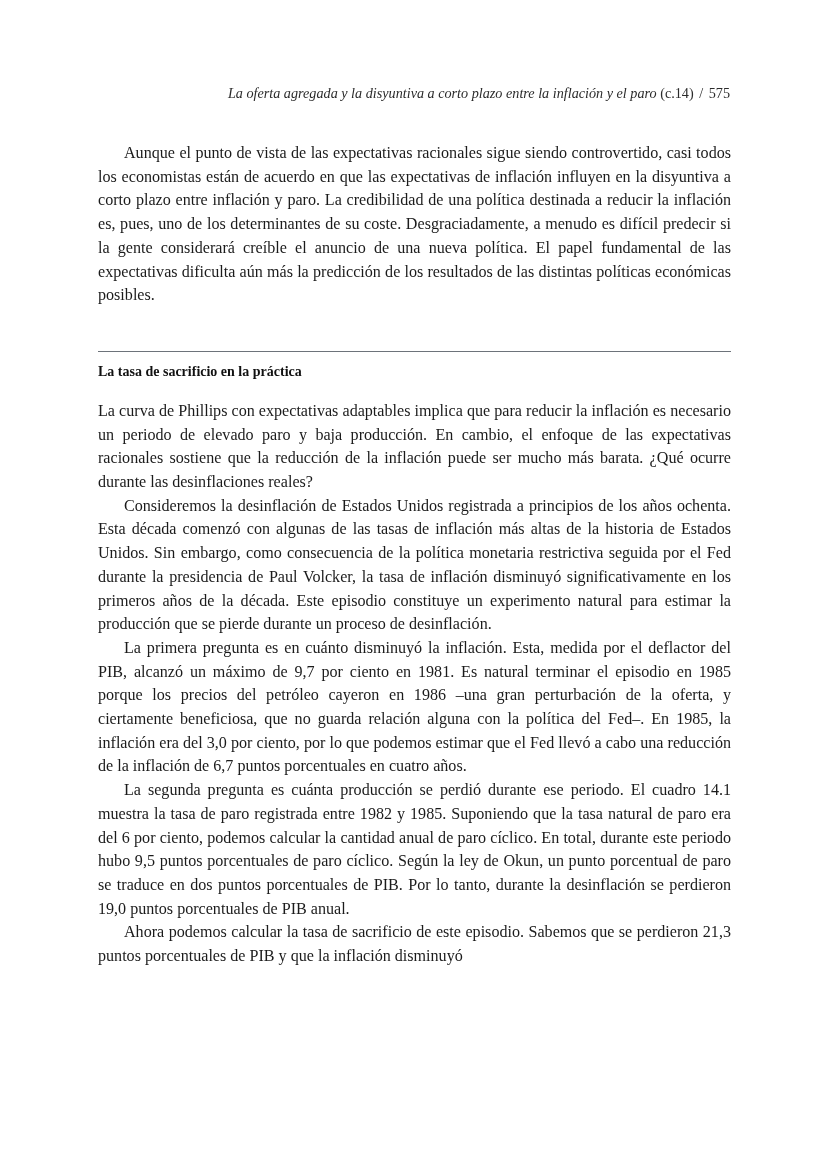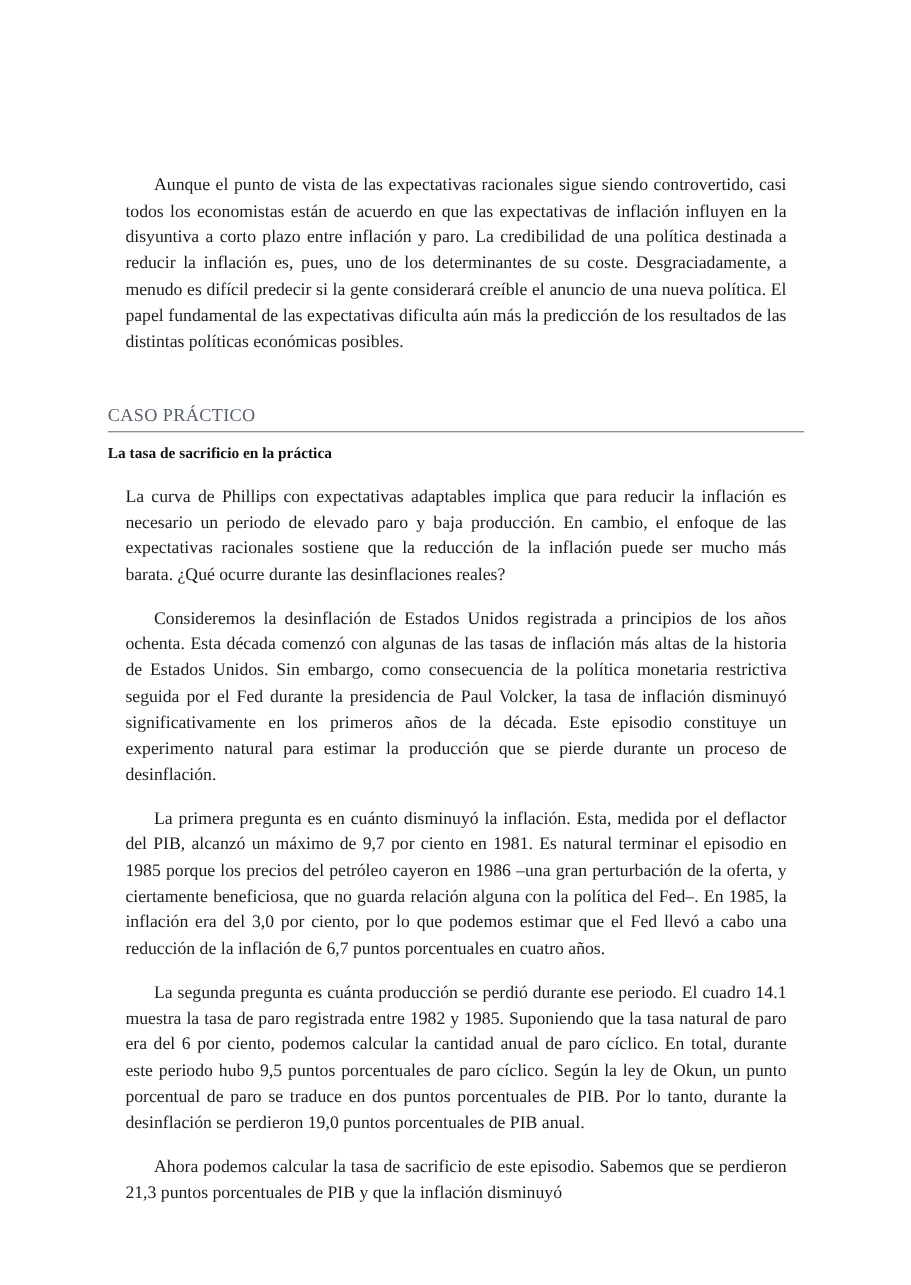--- a/index.html
+++ b/index.html
@@ -52,21 +52,21 @@
 
   
   .content {
     position: absolute;
     left: 98px;
     top: 141px;
     width: 633px;
   }
 
   p.body {
-    margin: 16px;
+    margin: 0;
     text-align: justify;
     text-justify: inter-word;
     font-size: 16.1px;
     line-height: 23.7px;
     color: #1b1b1b;
     hyphens: manual;
   }
   p.body.indent {
     text-indent: 26px;
   }
@@ -102,27 +102,32 @@
   }
   .case-body-first {
     margin-bottom: 0;
   }
 </style>
 </head>
 <body>
 
 <div class="page">
 
+  <div class="running-header">
+    <span class="hdr-title">La oferta agregada y la disyuntiva a corto plazo entre la inflación y el paro</span>
+    <span class="hdr-chapter">(c.14)</span>
+    <span class="hdr-sep">/</span>
+    <span class="hdr-page">575</span>
+  </div>
 
   <div class="content">
 
     <p class="body indent">Aunque el punto de vista de las expectativas racionales sigue siendo controvertido, casi todos los economistas están de acuerdo en que las expectativas de inflación influyen en la disyuntiva a corto plazo entre inflación y paro. La credibilidad de una política destinada a reducir la inflación es, pues, uno de los determinantes de su coste. Desgraciadamente, a menudo es difícil predecir si la gente considerará creíble el anuncio de una nueva política. El papel fundamental de las expectativas dificulta aún más la predicción de los resultados de las distintas políticas económicas posibles.</p>
 
     <div class="case-block">
-      <div class="case-kicker">CASO PRÁCTICO</div>
       <hr class="case-rule">
       <div class="case-subtitle">La tasa de sacrificio en la práctica</div>
 
       <p class="body noindent case-body-first">La curva de Phillips con expectativas adaptables implica que para reducir la inflación es necesario un periodo de elevado paro y baja producción. En cambio, el enfoque de las expectativas racionales sostiene que la reducción de la inflación puede ser mucho más barata. ¿Qué ocurre durante las desinflaciones reales?</p>
       <p class="body indent">Consideremos la desinflación de Estados Unidos registrada a principios de los años ochenta. Esta década comenzó con algunas de las tasas de inflación más altas de la historia de Estados Unidos. Sin embargo, como consecuencia de la política monetaria restrictiva seguida por el Fed durante la presidencia de Paul Volcker, la tasa de inflación disminuyó significativamente en los primeros años de la década. Este episodio constituye un experimento natural para estimar la producción que se pierde durante un proceso de desinflación.</p>
       <p class="body indent">La primera pregunta es en cuánto disminuyó la inflación. Esta, medida por el deflactor del PIB, alcanzó un máximo de 9,7 por ciento en 1981. Es natural terminar el episodio en 1985 porque los precios del petróleo cayeron en 1986 –una gran perturbación de la oferta, y ciertamente beneficiosa, que no guarda relación alguna con la política del Fed–. En 1985, la inflación era del 3,0 por ciento, por lo que podemos estimar que el Fed llevó a cabo una reducción de la inflación de 6,7 puntos porcentuales en cuatro años.</p>
       <p class="body indent">La segunda pregunta es cuánta producción se perdió durante ese periodo. El cuadro 14.1 muestra la tasa de paro registrada entre 1982 y 1985. Suponiendo que la tasa natural de paro era del 6 por ciento, podemos calcular la cantidad anual de paro cíclico. En total, durante este periodo hubo 9,5 puntos porcentuales de paro cíclico. Según la ley de Okun, un punto porcentual de paro se traduce en dos puntos porcentuales de PIB. Por lo tanto, durante la desinflación se perdieron 19,0 puntos porcentuales de PIB anual.</p>
       <p class="body indent">Ahora podemos calcular la tasa de sacrificio de este episodio. Sabemos que se perdieron 21,3 puntos porcentuales de PIB y que la inflación disminuyó</p>
     </div>
 

